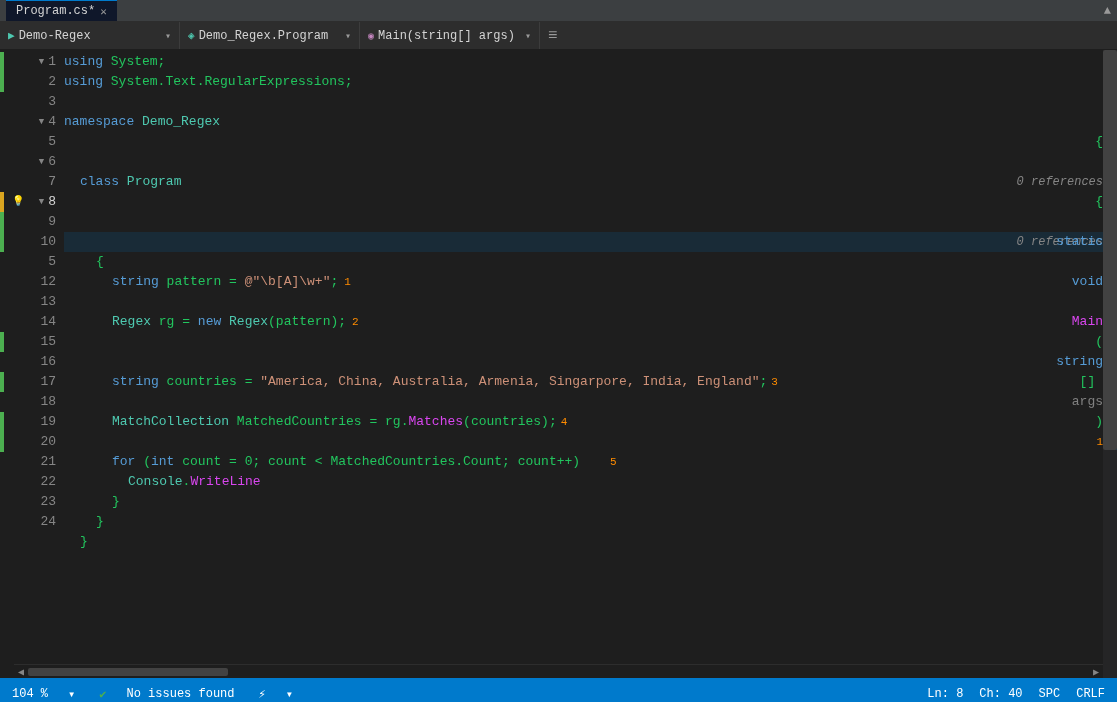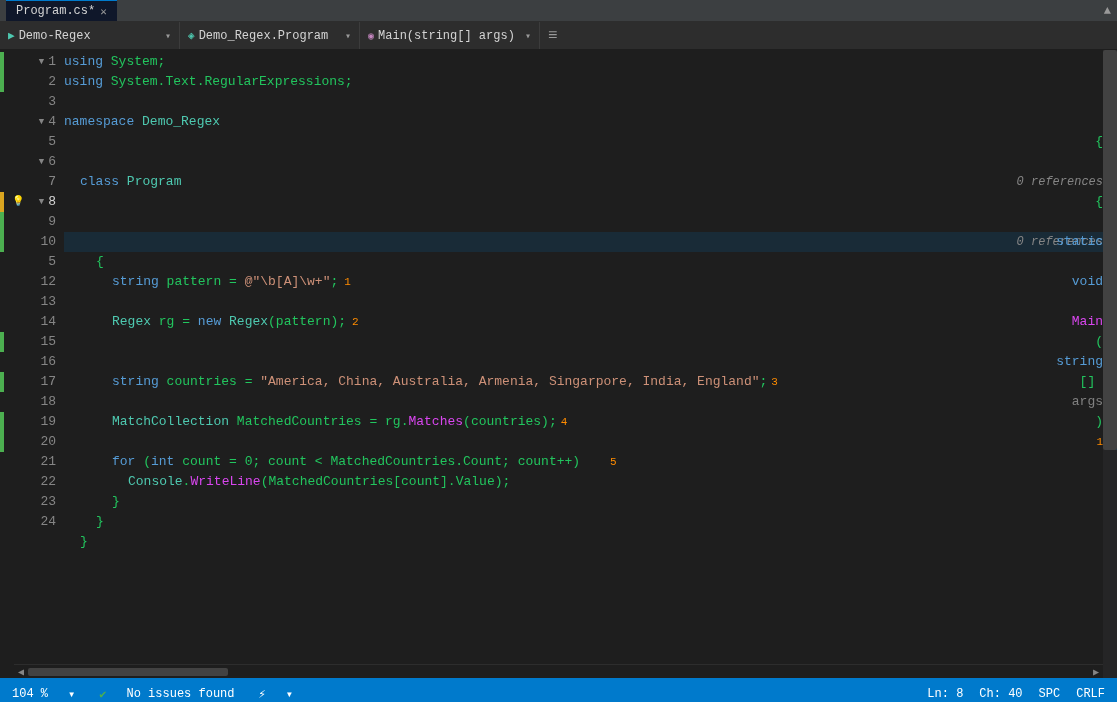--- a/index.html
+++ b/index.html
@@ -513,21 +513,21 @@
         <div class="code-line">&nbsp;</div>
 
         <div class="code-line">
           <span style="width:48px;display:inline-block;"></span>
           <span class="kw-blue">for</span><span class="kw-plain">&nbsp;(</span><span class="kw-blue">int</span><span class="kw-plain">&nbsp;count = 0; count &lt; MatchedCountries.Count; count++)</span>
           <span class="line-annotation" style="margin-left:30px;">5</span>
         </div>
 
         <div class="code-line">
           <span style="width:64px;display:inline-block;"></span>
-          <span class="kw-class">Console</span><span class="kw-plain">.</span><span class="kw-method">WriteLine</span><span class="kw-plain">(MatchedCountries[count].Value);</span>
+          <span class="kw-class">Console</span><span class="kw-plain">.</span><span class="kw-method">WriteLine</span>
         </div>
 
         <div class="code-line">
           <span style="width:48px;display:inline-block;"></span>
           <span class="kw-plain">}</span>
         </div>
 
         <div class="code-line">
           <span style="width:32px;display:inline-block;"></span>
           <span class="kw-plain">}</span>

